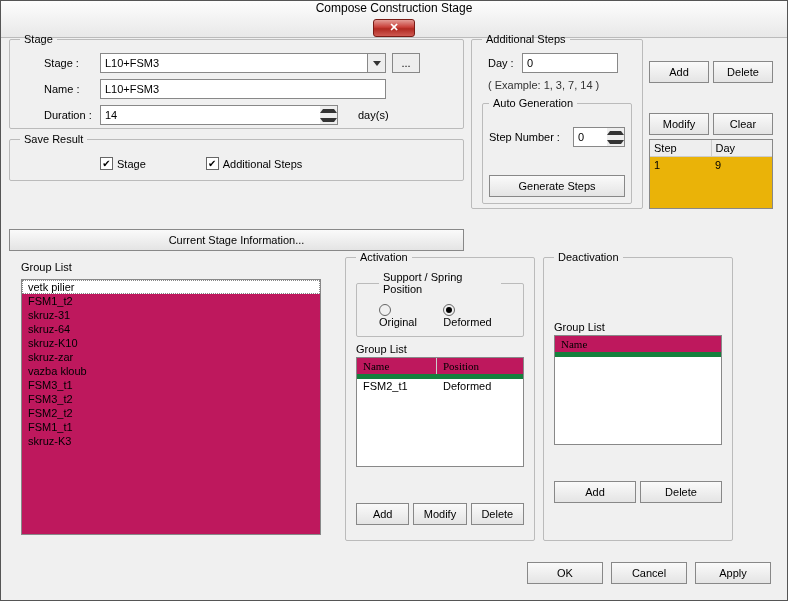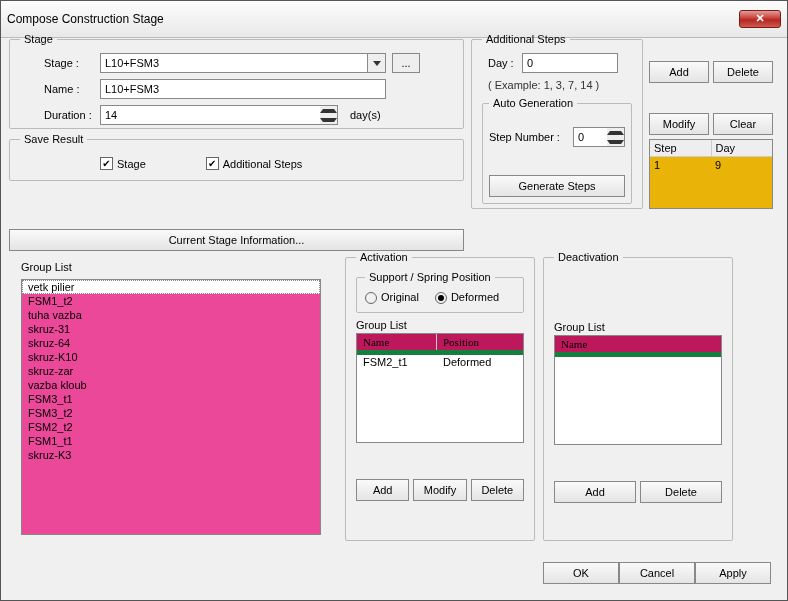--- a/index.html
+++ b/index.html
@@ -20,20 +20,21 @@
     border: 1px solid #555;
     position: relative;
   }
   .titlebar {
     height: 37px;
     background: linear-gradient(#fdfdfd, #e8e8e8);
     border-bottom: 1px solid #bbb;
     display: flex;
     align-items: center;
     padding: 0 6px;
+    flex-direction: column;
   }
   .titlebar .title {
     flex: 1;
     font-size: 12px;
   }
   .close-btn {
     width: 42px;
     height: 18px;
     background: linear-gradient(#e39b95,#c9403a 45%,#b02921 55%,#cf5a52);
     border: 1px solid #7a1b15;
@@ -96,37 +97,37 @@
   .steps-table { border:1px solid #888; background:#eab308; flex:1; margin-top:2px; }
   .steps-table .hdr { display:flex; background:#eee; border-bottom:1px solid #ccc;}
   .steps-table .hdr div { flex:1; padding:2px 4px; border-right:1px solid #ccc;}
   .steps-table .hdr div:last-child{border-right:none;}
   .steps-table .body { padding:2px 0;}
   .steps-table .body .r { display:flex;}
   .steps-table .body .r div { flex:1; padding:0 4px;}
   
   .grouplist-lbl { position:absolute; top:228px; left:12px; }
   .grouplist-dots { position:absolute; top:222px; left:106px; width:26px; height:20px;}
-  .grouplist-box { position:absolute; top:246px; left:12px; width:300px; height:256px; border:1px solid #888; background:#ec4899; overflow:auto; padding:0;}
+  .grouplist-box { position:absolute; top:246px; left:12px; width:300px; height:256px; border:1px solid #888; background:#be185d; overflow:auto; padding:0;}
   .grouplist-box .item { padding:1px 6px; white-space:nowrap;}
   .grouplist-box .sel { background:#fff; border:1px dotted #888; padding:0 5px;}
   .activation-fs { position:absolute; top:218px; left:336px; width:190px; height:290px;}
   .deactivation-fs { position:absolute; top:218px; left:534px; width:190px; height:290px;}
-  .support-fs { border:1px solid #bbb; padding:6px 8px; margin-bottom:6px;}
+  .support-fs { border:1px solid #bbb; padding:6px 22px; margin-bottom:6px;}
   .radio { width:12px;height:12px;border:1px solid #666;border-radius:50%;display:inline-flex;align-items:center;justify-content:center;margin-right:4px;vertical-align:middle;}
   .radio.checked::after{content:"";width:6px;height:6px;background:#000;border-radius:50%;}
   .list-header { display:flex; background:#be185d; border-bottom:5px solid #15803d;font-family:Liberation Serif, serif;}
   .list-header div { padding:2px 6px; border-right:1px solid #ccc;}
   .list-header div:last-child{border-right:none;}
   .list-box { border:1px solid #888;background:#fff; height:110px;}
   .list-body .r{display:flex;}
   .list-body .r div{padding:1px 6px;}
   .col-name{flex:0 0 80px;}
   .col-pos{flex:1;}
-  .bottom-btns { position:absolute; bottom:8px; right:8px; display:flex; gap:0; }
+  .bottom-btns { position:absolute; bottom:8px; right:8px; display:flex; gap:8px; }
   .bottom-btns .big-btn { width:76px;}
   .spin-field { display:flex; }
   .spin-field .input { width:58px; border-right:none;}
   .tri-down { border-left:4px solid transparent;border-right:4px solid transparent;border-top:5px solid #333;}
   .tri-up { border-left:3px solid transparent;border-right:3px solid transparent;border-bottom:4px solid #333;}
   .tri-down-s { border-left:3px solid transparent;border-right:3px solid transparent;border-top:4px solid #333;}
 </style>
 </head>
 <body>
 
@@ -164,21 +165,21 @@
           <input class="input" style="width: 220px; border-right: none;" value="14">
           <div class="spin-btn">
               <div>
                 <div class="tri-up"></div>
               </div>
               <div>
                 <div class="tri-down-s"></div>
               </div>
             </div>
         </div>
-        <span style="margin-left:12px">day(s)</span>
+        <span style="margin-left:20px">day(s)</span>
       </div>
     </fieldset>
 
     <fieldset class="save-fs">
       <legend>Save Result</legend>
       <div style="display:flex;gap:60px;padding-left:80px;padding-top:4px;">
         <label class="chk">
             <span class="chkbox">✔</span>
             <span>Stage</span>
           </label>
@@ -253,21 +254,20 @@
       </div>
     </div>
 
     <span class="grouplist-lbl">Group List</span>
     <div class="big-btn grouplist-dots">
         <span>...</span>
       </div>
     <div class="grouplist-box" id="group-list-box">
         <div class="item sel">vetk pilier</div>
         <div class="item">FSM1_t2</div>
-        <div class="item">tuha vazba</div>
         <div class="item">skruz-31</div>
         <div class="item">skruz-64</div>
         <div class="item">skruz-K10</div>
         <div class="item">skruz-zar</div>
         <div class="item">vazba kloub</div>
         <div class="item">FSM3_t1</div>
         <div class="item">FSM3_t2</div>
         <div class="item">FSM2_t2</div>
         <div class="item">FSM1_t1</div>
         <div class="item">skruz-K3</div>

